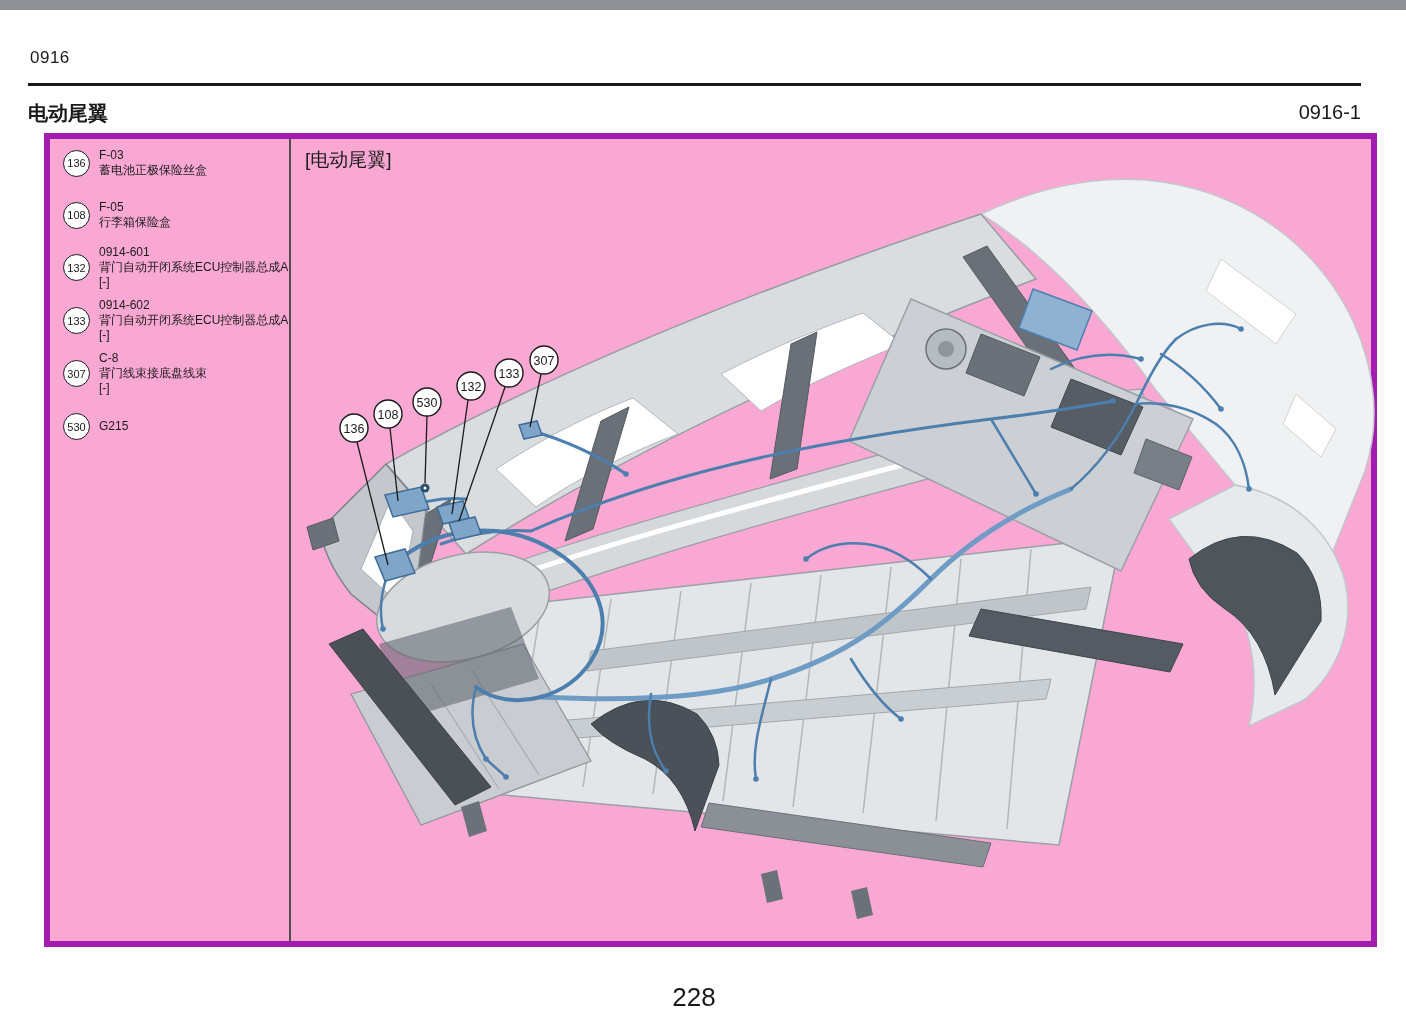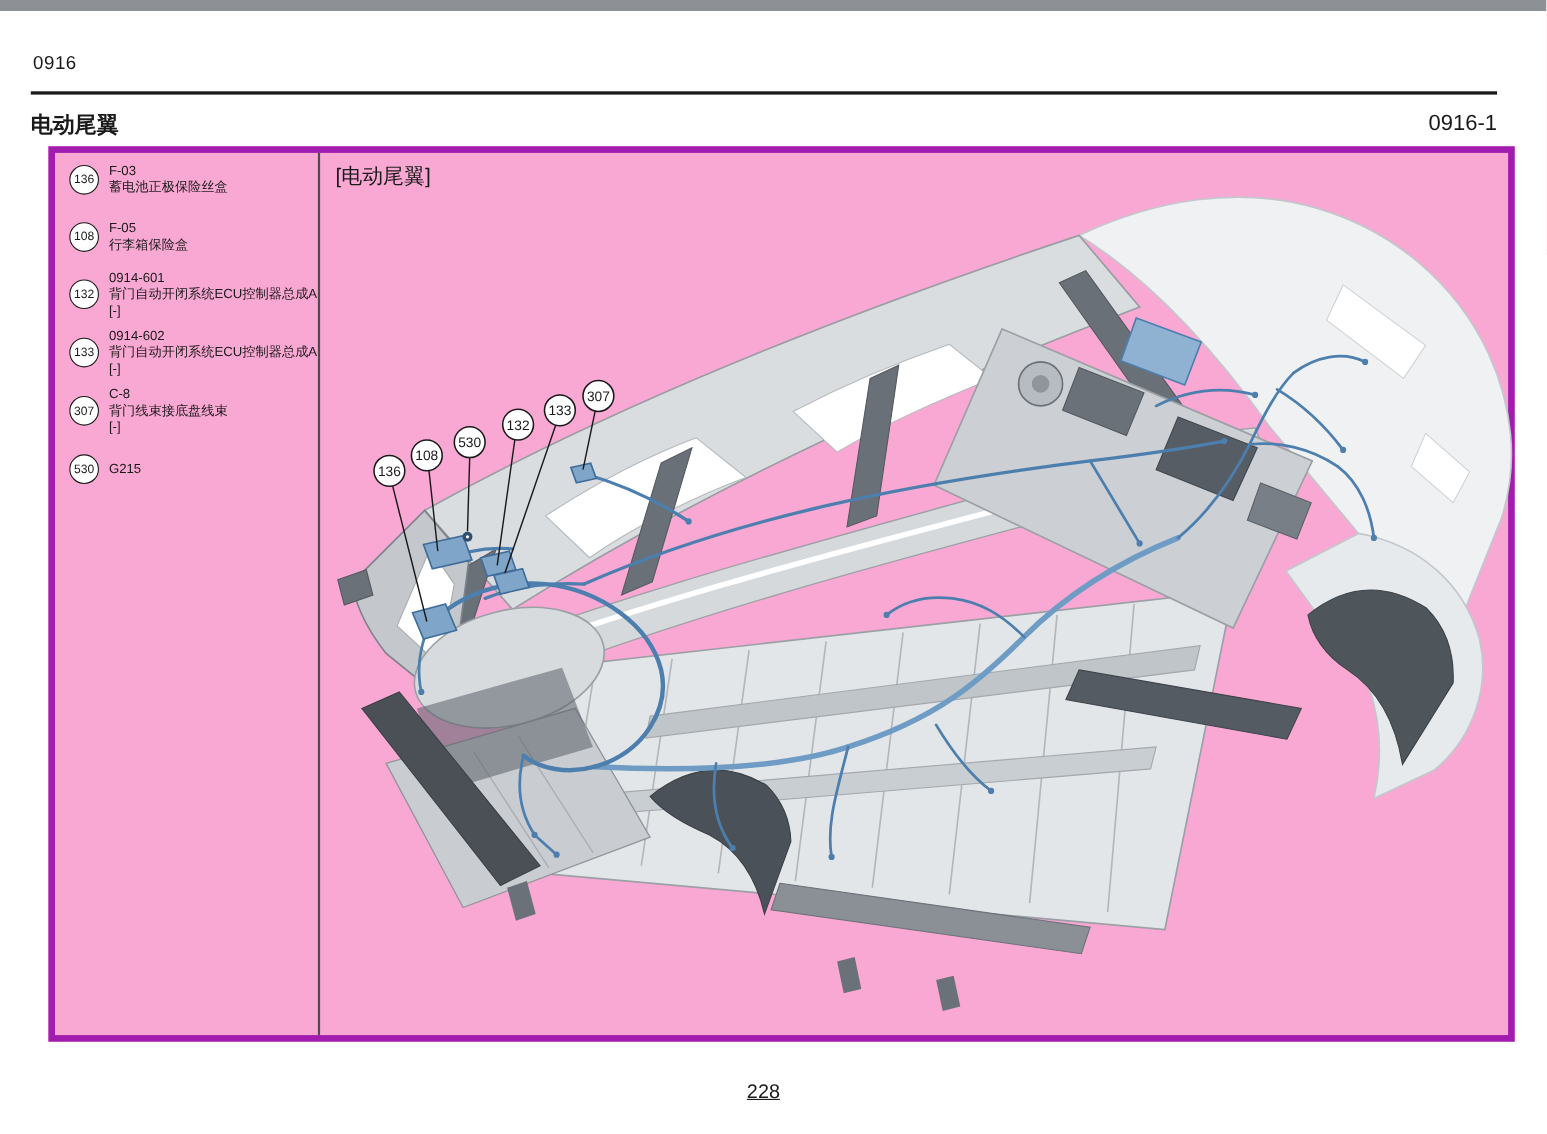--- a/index.html
+++ b/index.html
@@ -22,21 +22,21 @@
   .num-circle{
     width:27px;height:27px;border:1.5px solid #1a1a1a;border-radius:50%;
     display:flex;align-items:center;justify-content:center;
     font-size:11px;flex:0 0 auto;box-sizing:border-box;background:#fff;
   }
   .legend-text{font-size:12px;line-height:15px;}
   .legend-text .line:empty{display:none;}
   .diagram-panel{position:absolute;left:241px;top:0;width:1088px;height:810px;}
   .diagram-label{position:absolute;left:14px;top:8px;font-size:19px;}
   .diagram-svg{position:absolute;left:0;top:0;width:1088px;height:810px;}
-  .page-number{position:absolute;left:0;top:982px;width:1388px;text-align:center;font-size:18px;text-decoration:underline;}
+  .page-number{position:absolute;left:0;top:982px;width:1388px;text-align:center;font-size:26px;}
   .callout-label{font-size:12.5px;fill:#1a1a1a;}
 </style>
 </head>
 <body>
 
 <div class="page">
 
   <div class="topbar"></div>
 
   <div class="doc-code">0916</div>

